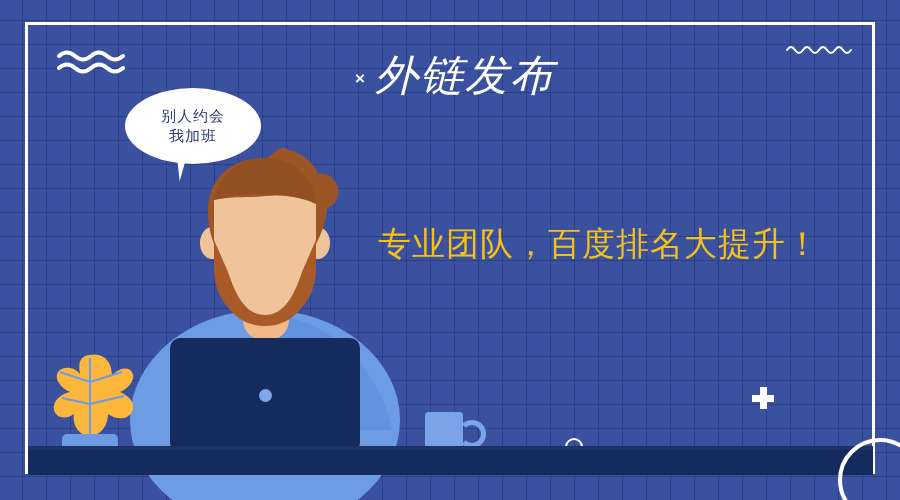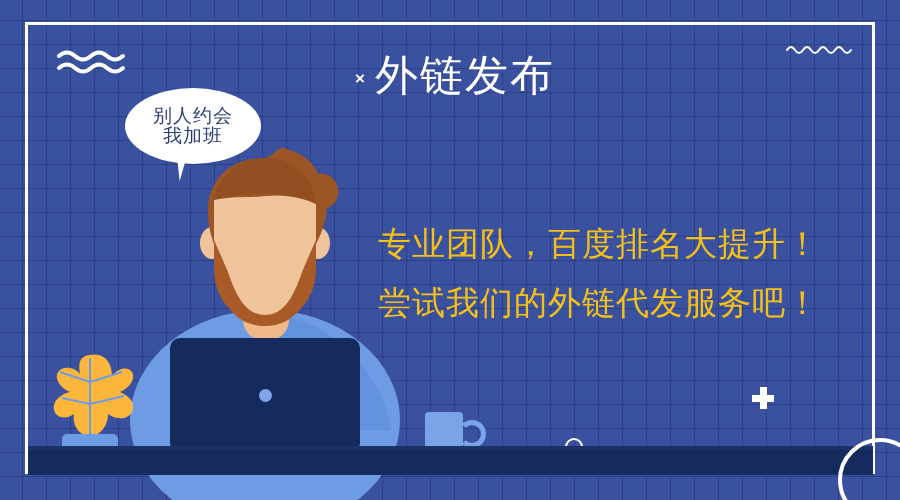--- a/index.html
+++ b/index.html
@@ -55,20 +55,21 @@
     line-height: 1;
     color: #ffffff;
     transform: translateY(3px);
   }
   #title-text {
     font-size: 43px;
     line-height: 1;
     letter-spacing: 2px;
     color: #ffffff;
     white-space: nowrap;
+    font-style: italic;
   }
   
   #headlines {
     position: absolute;
     left: 378px;
     top: 182px;
     color: #f5c116;
     margin-top: 45px;
   }
   .headline {
@@ -88,21 +89,21 @@
     height: 76px;
     background: #ffffff;
     border-radius: 50%;
     display: flex;
     flex-direction: column;
     align-items: center;
     justify-content: center;
     z-index: 6;
   }
   .bubble-line {
-    font-size: 19px;
+    font-size: 15px;
     line-height: 20px;
     color: #2c3e7a;
     letter-spacing: 1px;
     white-space: nowrap;
   }
   #bubble-tail {
     position: absolute;
     left: 178px;
     top: 150px;
     width: 0;
@@ -292,16 +293,15 @@
     <div class="bubble-line">我加班</div>
   </div>
 
   <div id="title-block">
     <span id="title-x">×</span>
     <span id="title-text">外链发布</span>
   </div>
 
   <div id="headlines">
     <div class="headline">专业团队，百度排名大提升！</div>
-    <div class="headline">尝试我们的外链代发服务吧！</div>
   </div>
 
 </div>
 
 </body></html>

